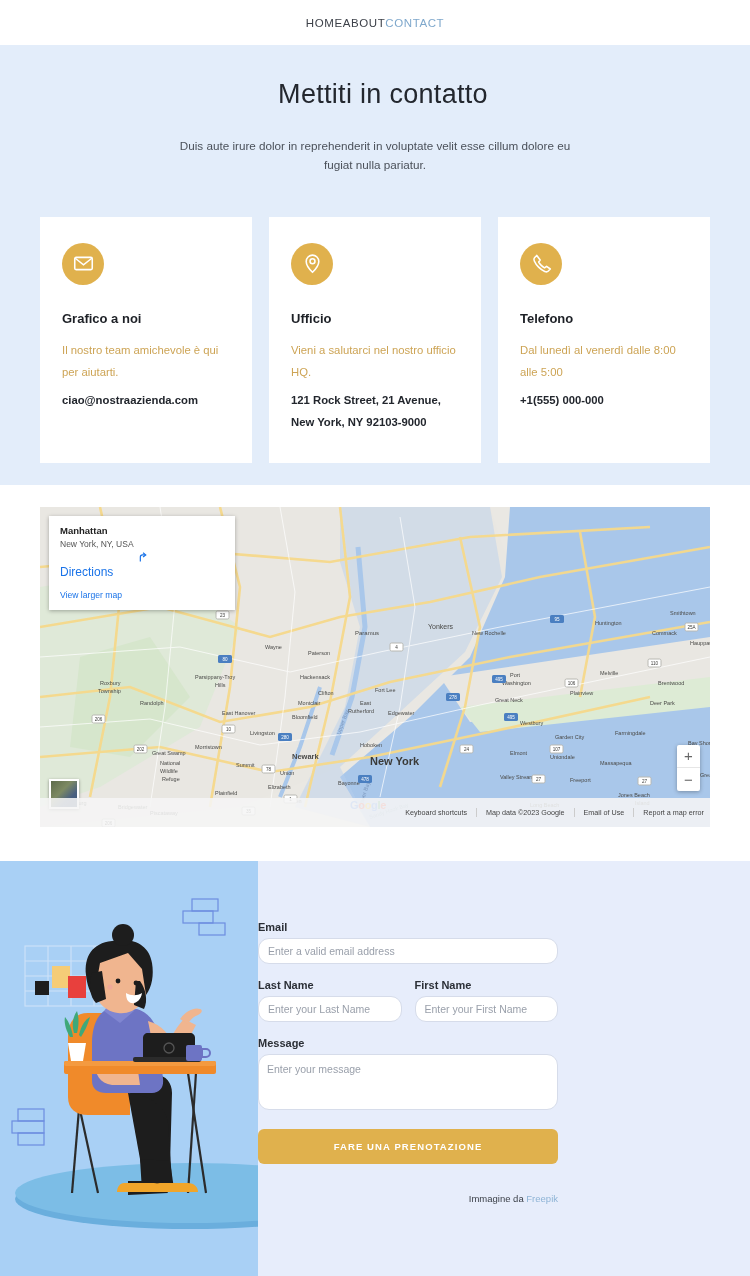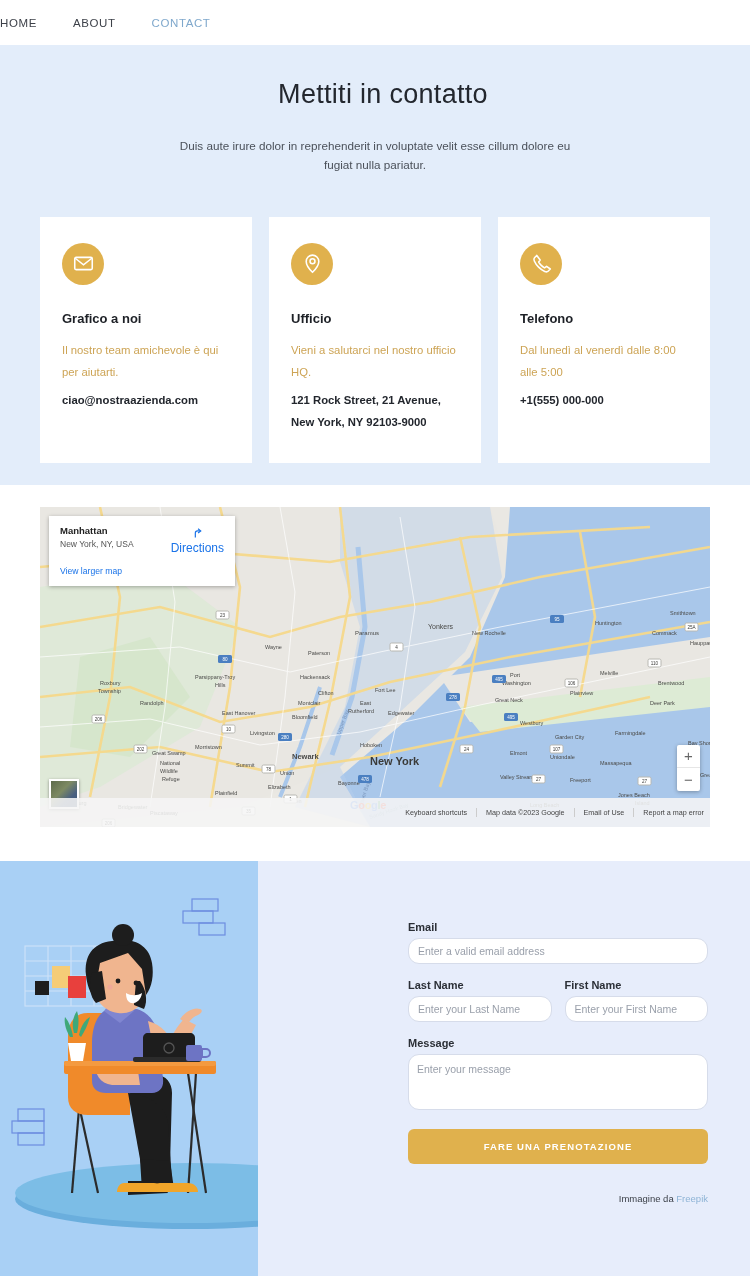--- a/index.html
+++ b/index.html
@@ -10,21 +10,21 @@
     color: #2c3038;
     -webkit-font-smoothing: antialiased;
   }
 
   
   .navbar {
     height: 45px;
     background: #ffffff;
     display: flex;
     align-items: center;
-    gap: 36px;
+    justify-content: center;
   }
   .nav-link {
     font-size: 11.5px;
     letter-spacing: 0.6px;
     color: #3d4149;
     text-decoration: none;
     cursor: pointer;
   }
   .nav-link.active { color: #7fa8cc; }
 
@@ -104,21 +104,21 @@
   .map-canvas { position: absolute; inset: 0; }
   .map-info {
     position: absolute;
     top: 9px; left: 9px;
     width: 186px;
     background: #ffffff;
     box-shadow: 0 1px 4px rgba(0,0,0,.3);
     padding: 9px 11px 10px;
     font-size: 9px;
   }
-  .map-info-row { display: flex; justify-content: space-between; }
+  .map-info-row { display: flex; justify-content: space-between; flex-direction: column; }
   .mi-title { font-size: 9.5px; font-weight: 700; color: #222; }
   .mi-sub { font-size: 8.5px; color: #555; margin-top: 3px; }
   .mi-dir {
     text-align: left; color: #1a73e8; font-size: 12px;
     cursor: pointer; padding-top: 1px;
   }
   .mi-dir svg { display: block; margin: 0 auto 2px; width: 13px; height: 13px; }
   .mi-larger {
     margin-top: 11px; color: #1a73e8; font-size: 8.6px; cursor: pointer;
   }
@@ -160,21 +160,21 @@
     display: flex;
     background: #e7edfb;
   }
   .illus-pane {
     width: 258px; position: relative; background: #a9d0f5;
     flex: none; overflow: hidden;
   }
   .illus-svg { position: absolute; left: 0; top: 0; }
   .form-pane {
     flex: 1; position: relative; padding: 60px 42px 0 0;
-    display: flex; flex-direction: column; align-items: flex-end;
+    display: flex; flex-direction: column; align-items: flex-start;
   }
   .form-inner { width: 300px; }
   .field-label {
     font-size: 11px; font-weight: 600; color: #2b2f36;
     margin-bottom: 5px; display: block;
   }
   .inp {
     width: 100%; height: 26px; border: 1px solid #d6dcea;
     border-radius: 11px; background: #fff; padding: 0 9px;
     font-size: 10.5px; font-family: "Liberation Sans", sans-serif;

